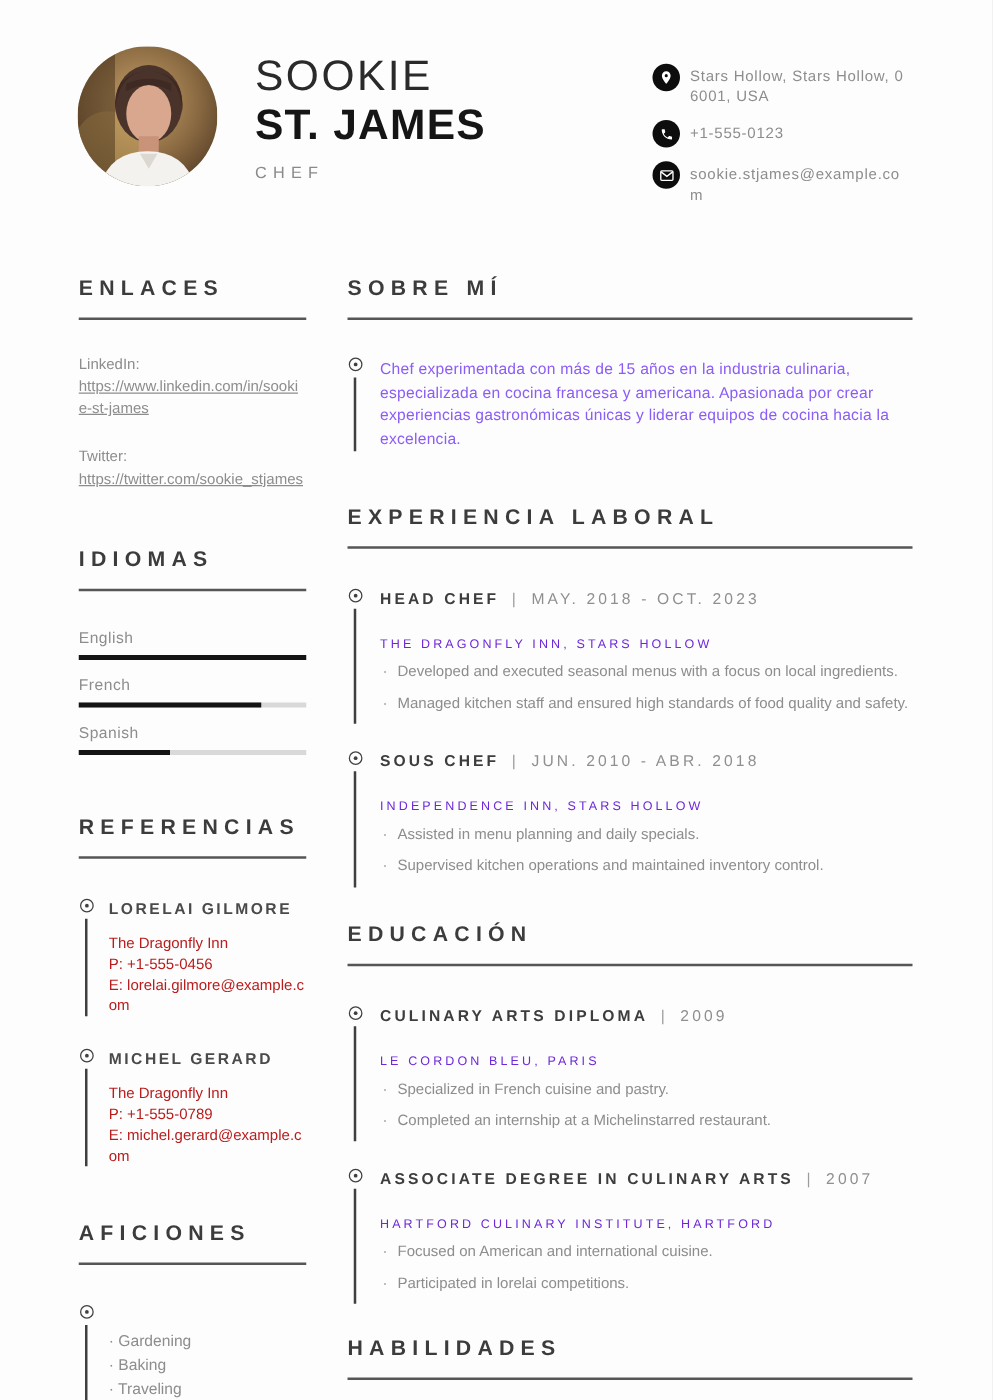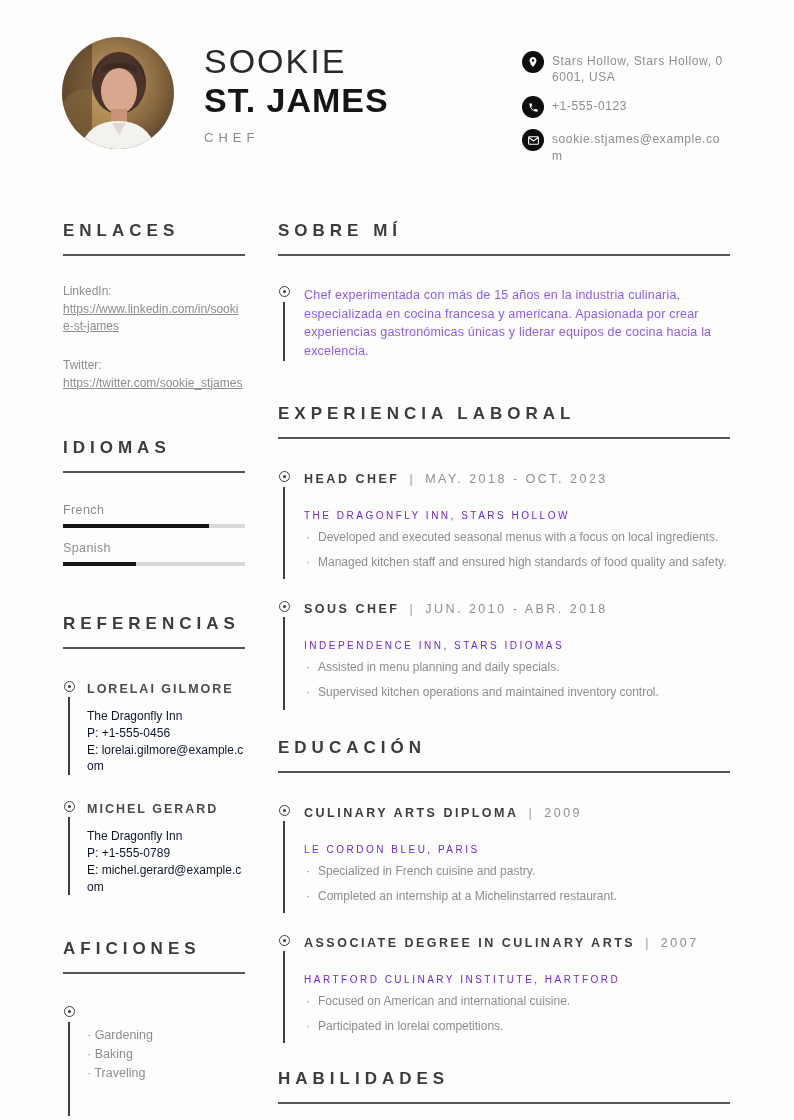--- a/index.html
+++ b/index.html
@@ -48,21 +48,21 @@
   .section-referencias { margin-top: 48px; }
   .refs-body { padding-top: 32px; }
   .ref-item { display: flex; margin-bottom: 26px; }
   .marker-col { width: 12px; flex-shrink: 0; display: flex; flex-direction: column; align-items: center; }
   .marker-circle { width: 11px; height: 11px; border: 1.5px solid #3f3f3f; border-radius: 50%; position: relative; flex-shrink: 0; }
   .marker-circle::after { content: ""; position: absolute; left: 50%; top: 50%; width: 3px; height: 3px;
     margin: -1.5px 0 0 -1.5px; border-radius: 50%; background: #3f3f3f; }
   .marker-line { width: 1.5px; background: #3f3f3f; flex: 1; margin-top: 5px; }
   .ref-content { padding-left: 12px; min-width: 0; }
   .ref-name { font-size: 12.5px; font-weight: 700; letter-spacing: 2px; color: #4a4a4a; padding-top: 1px; margin-bottom: 12px; }
-  .ref-detail { font-size: 12px; color: #0f172a; line-height: 1.4; word-break: break-all; }
+  .ref-detail { font-size: 12px; color: #b91c1c; line-height: 1.4; word-break: break-all; }
 
   .section-aficiones { margin-top: 44px; }
   .hobbies-body { padding-top: 32px; }
   .hobby-wrap { display: flex; min-height: 110px; }
   .hobby-list { padding-left: 12px; padding-top: 22px; list-style: none; }
   .hobby-list li { font-size: 12.5px; color: #8d8d8d; line-height: 1.2; margin-bottom: 4px; }
   .hobby-list li::before { content: "\00b7\0020"; color: #8d8d8d; }
 
   
   .about-body { padding-top: 30px; }
@@ -167,20 +167,26 @@
             <div class="link-label">Twitter:</div>
             <a class="link-url" href="#">https://twitter.com/sookie_stjames</a>
           </div>
         </div>
       </div>
 
       <div class="section section-idiomas">
         <div class="section-title">IDIOMAS</div>
         <div class="langs-body">
           <div class="lang-item">
+            <div class="lang-name">English</div>
+            <div class="bar-track">
+              <div class="bar-fill" style="width: 100%;"></div>
+            </div>
+          </div>
+          <div class="lang-item">
             <div class="lang-name">French</div>
             <div class="bar-track">
               <div class="bar-fill" style="width: 80%;"></div>
             </div>
           </div>
           <div class="lang-item">
             <div class="lang-name">Spanish</div>
             <div class="bar-track">
               <div class="bar-fill" style="width: 40%;"></div>
             </div>
@@ -283,21 +289,21 @@
             <div class="marker-col">
               <div class="marker-circle"></div>
               <div class="marker-line"></div>
             </div>
             <div class="xp-content">
               <div class="item-title-row">
                 <span class="item-role">SOUS CHEF</span>
                 <span class="item-pipe">|</span>
                 <span class="item-dates">JUN. 2010 - ABR. 2018</span>
               </div>
-              <div class="item-sub">INDEPENDENCE INN, STARS IDIOMAS</div>
+              <div class="item-sub">INDEPENDENCE INN, STARS HOLLOW</div>
               <ul class="item-bullets">
                 <li>Assisted in menu planning and daily specials.</li>
                 <li>Supervised kitchen operations and maintained inventory control.</li>
               </ul>
             </div>
           </div>
 
         </div>
       </div>
 

